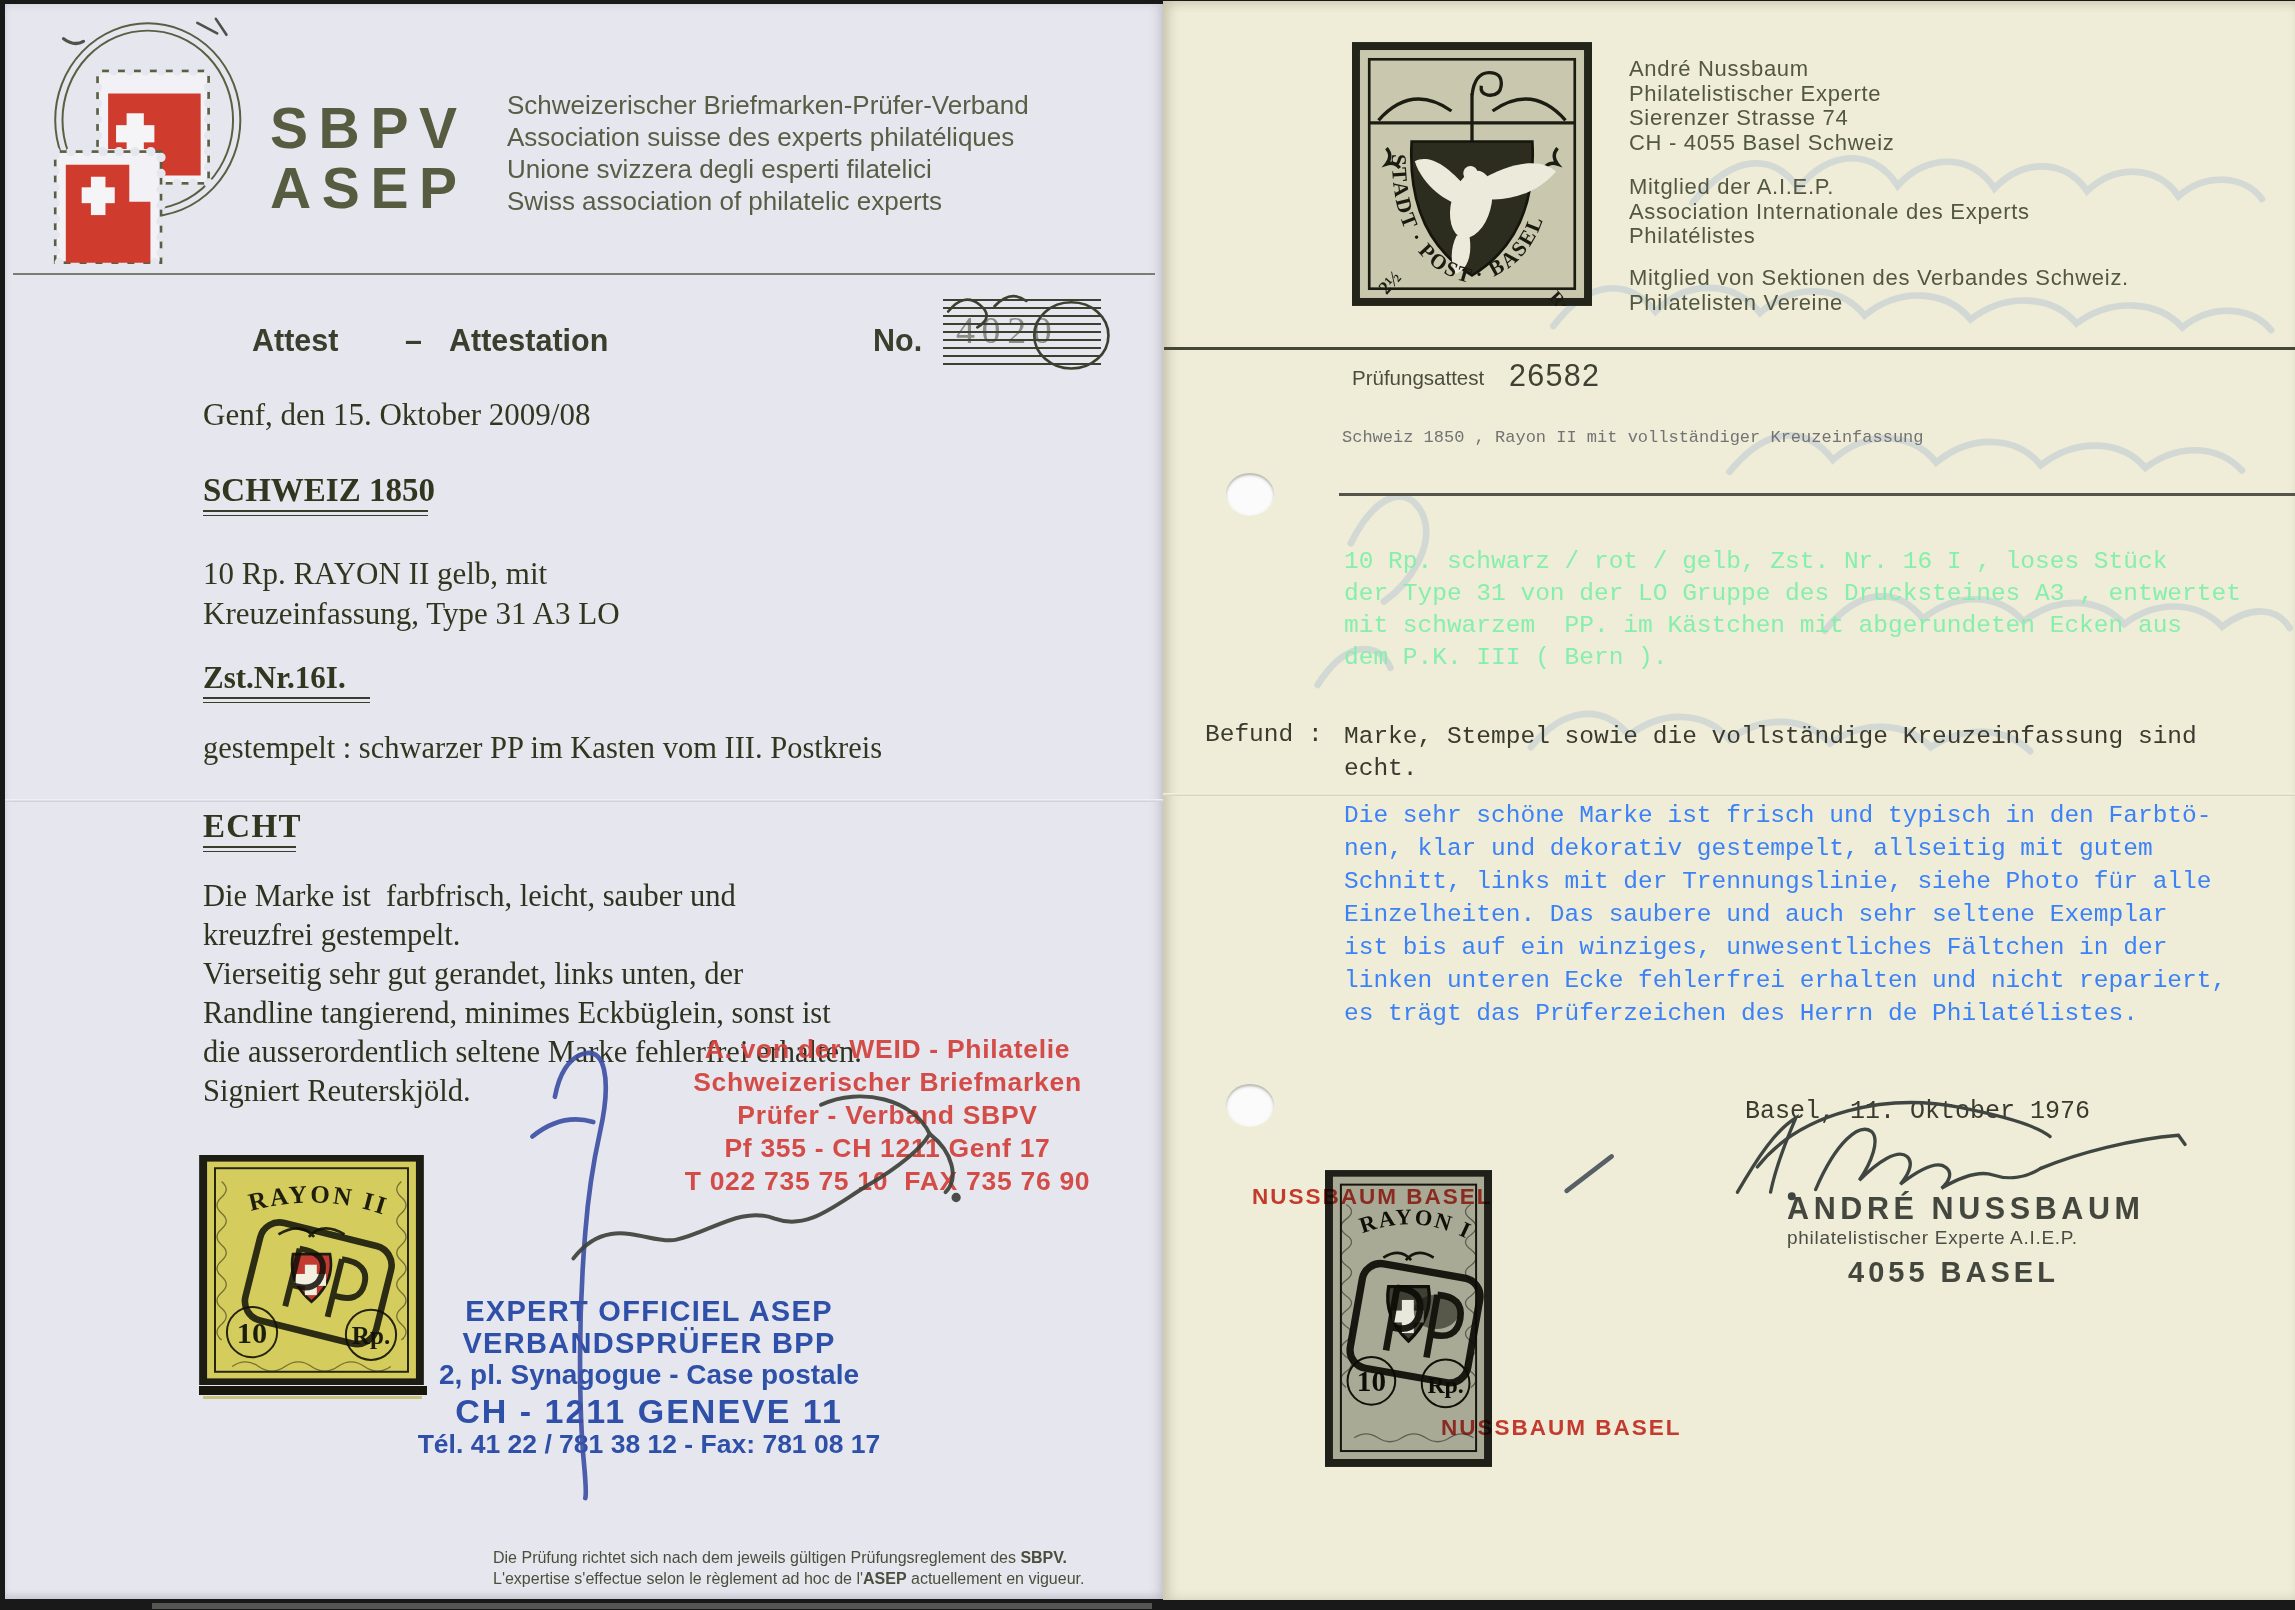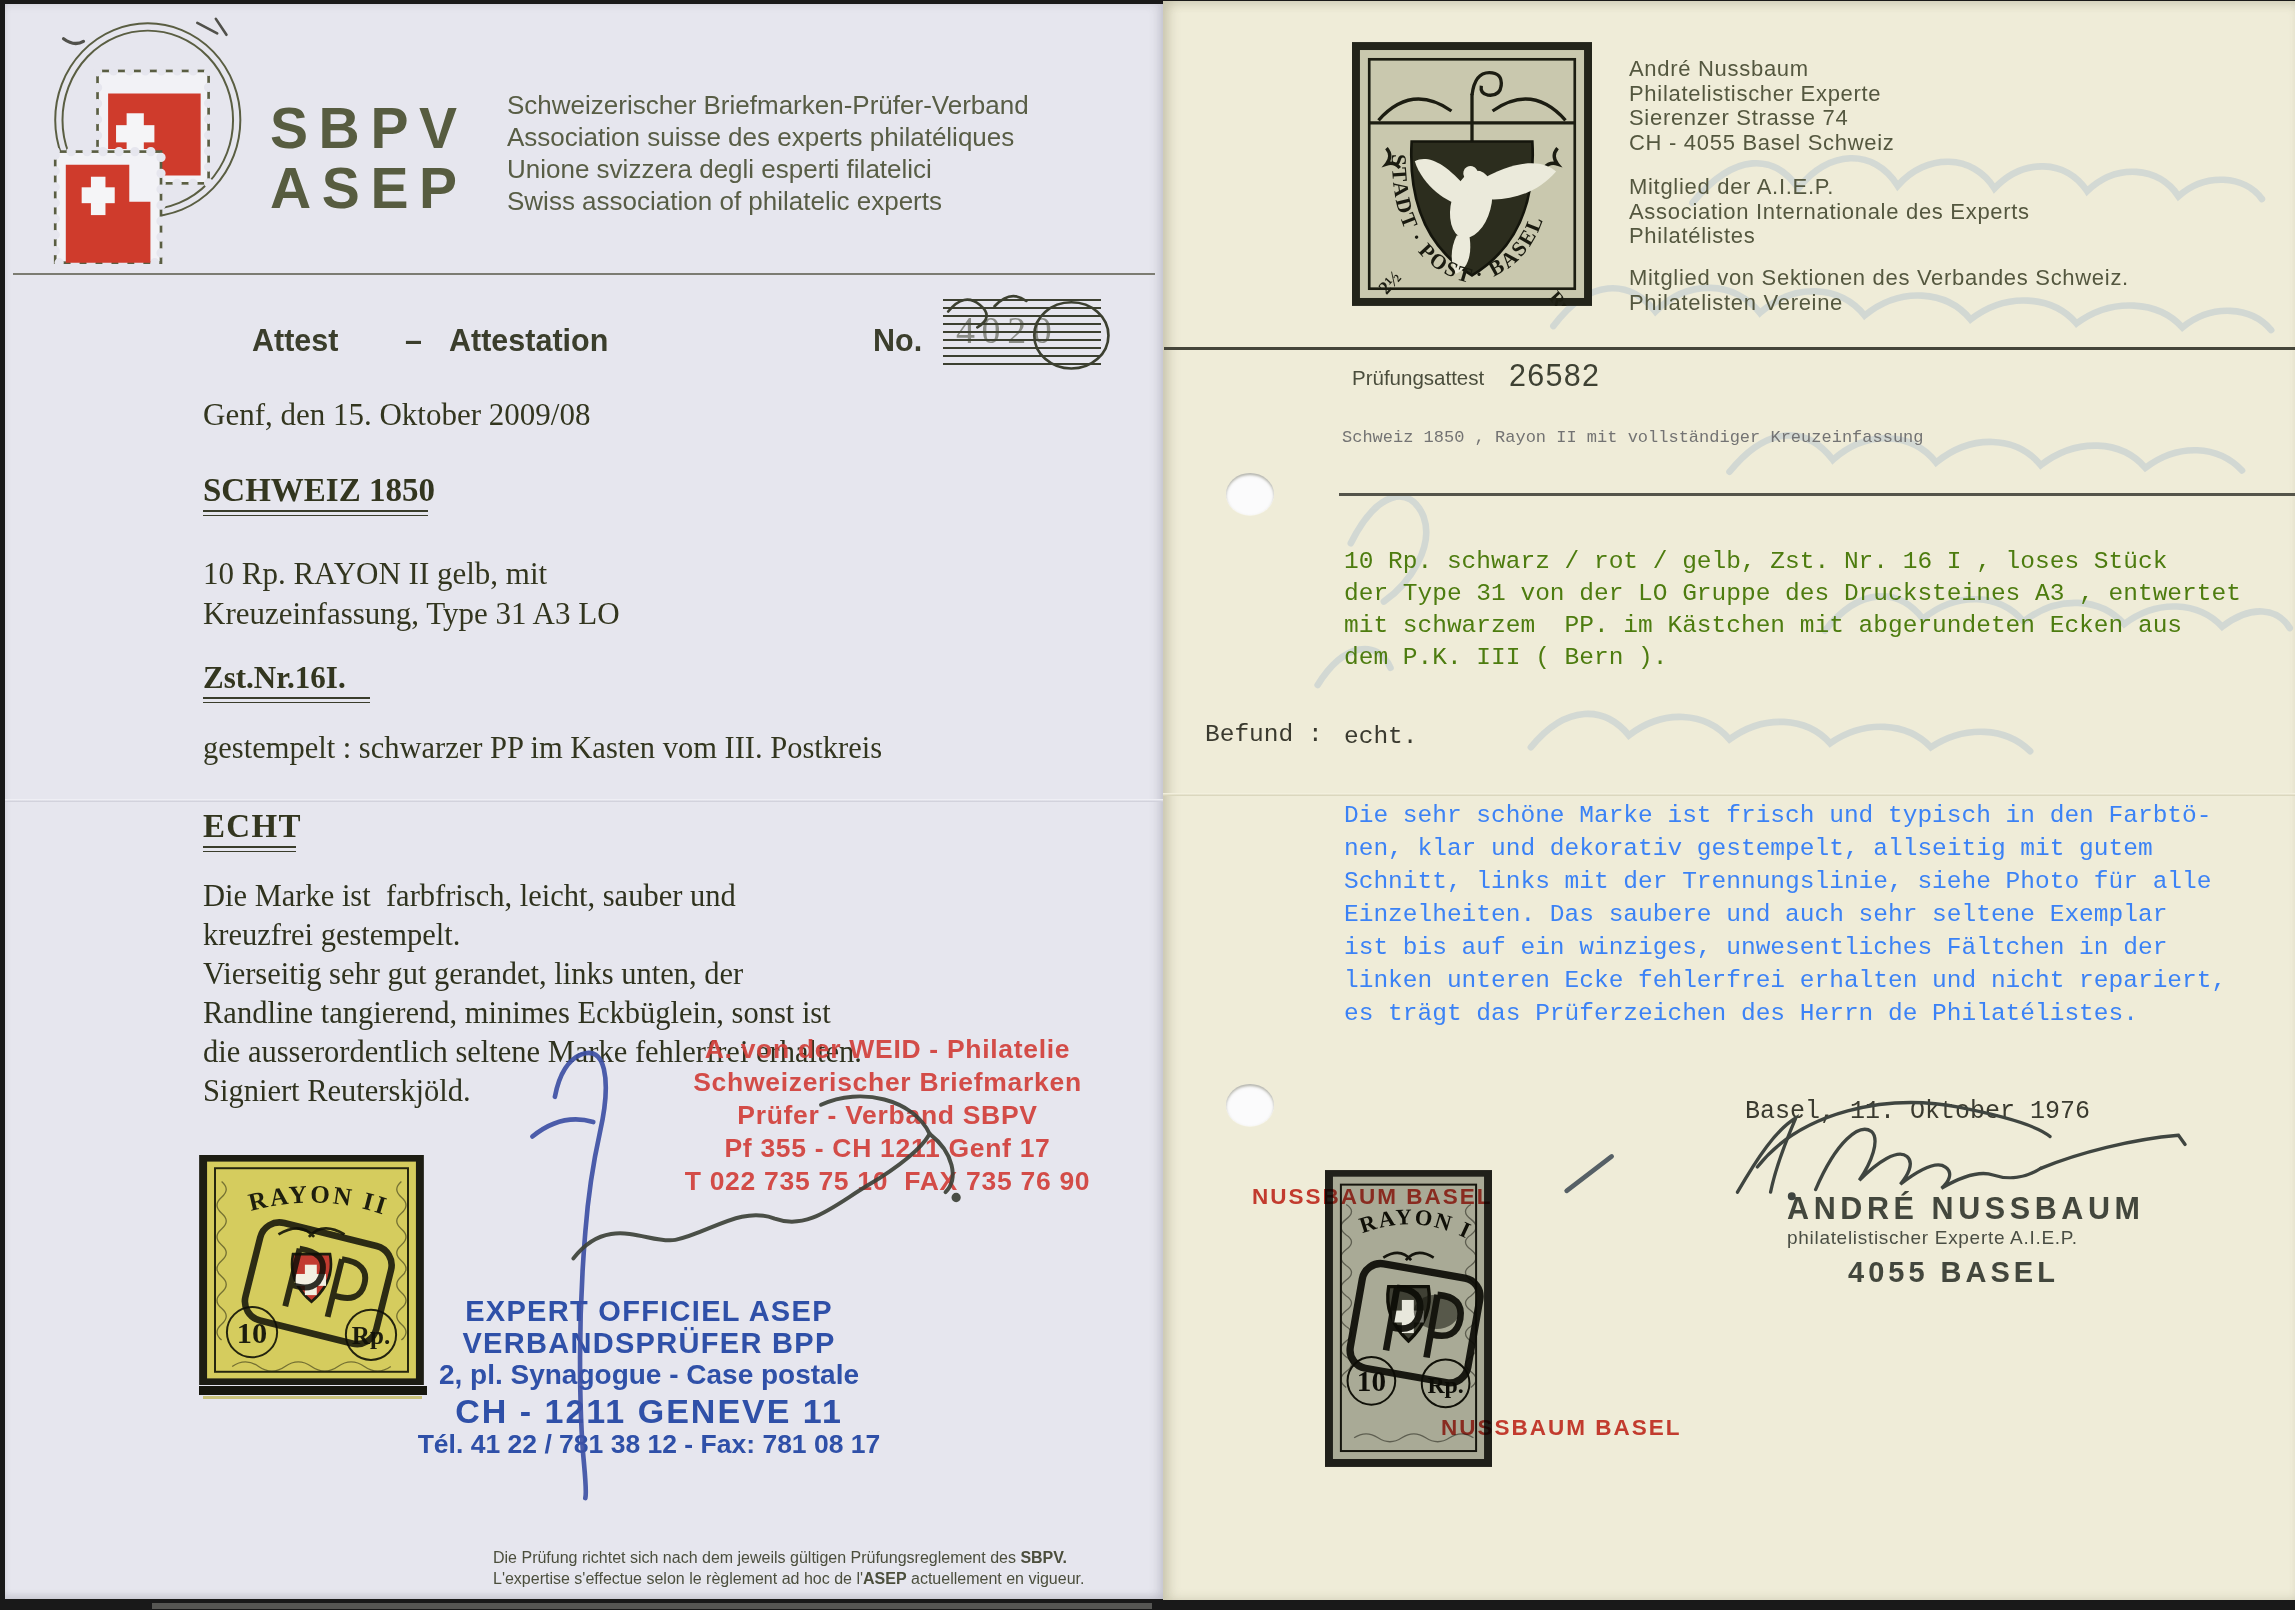--- a/index.html
+++ b/index.html
@@ -216,29 +216,30 @@
   </div>
 
   <div class="abs z3" style="left:1164px;top:347px;width:1131px;height:2.6px;background:#45453a;"></div>
 
   <div class="abs z3" style="left:1352px;top:366px;font-size:20.5px;color:#4a4d3c;">Prüfungsattest</div>
   <div class="abs z3" style="left:1509px;top:358px;font-size:30.5px;letter-spacing:1.3px;color:#3e4133;">26582</div>
 
   <div class="abs z3 mono" style="left:1342px;top:428px;font-size:17px;color:#737373;">Schweiz 1850 , Rayon II mit vollständiger Kreuzeinfassung</div>
   <div class="abs z3" style="left:1339px;top:493px;width:956px;height:2.6px;background:#54544a;"></div>
 
-  <div class="abs z3 mono lineblock" style="left:1344px;top:546px;font-size:24.5px;line-height:32px;color:#4d7c0f;">
+  <div class="abs z3 mono lineblock" style="left:1344px;top:546px;font-size:24.5px;line-height:32px;color:#86efac;">
     <div>10 Rp. schwarz / rot / gelb, Zst. Nr. 16 I , loses Stück</div>
     <div>der Type 31 von der LO Gruppe des Drucksteines A3 , entwertet</div>
     <div>mit schwarzem  PP. im Kästchen mit abgerundeten Ecken aus</div>
     <div>dem P.K. III ( Bern ).</div>
   </div>
 
   <div class="abs z3 mono" style="left:1205px;top:721px;font-size:24.5px;color:#3a3a2f;">Befund :</div>
   <div class="abs z3 mono lineblock" style="left:1344px;top:721px;font-size:24.5px;line-height:32px;color:#3a3a2f;">
+    <div>Marke, Stempel sowie die vollständige Kreuzeinfassung sind</div>
     <div>echt.</div>
   </div>
 
   <div class="crease-r z3"></div>
 
   <div class="abs z3 mono lineblock" style="left:1344px;top:799px;font-size:24.5px;line-height:33px;color:#3b82f6;">
     <div>Die sehr schöne Marke ist frisch und typisch in den Farbtö-</div>
     <div>nen, klar und dekorativ gestempelt, allseitig mit gutem</div>
     <div>Schnitt, links mit der Trennungslinie, siehe Photo für alle</div>
     <div>Einzelheiten. Das saubere und auch sehr seltene Exemplar</div>

